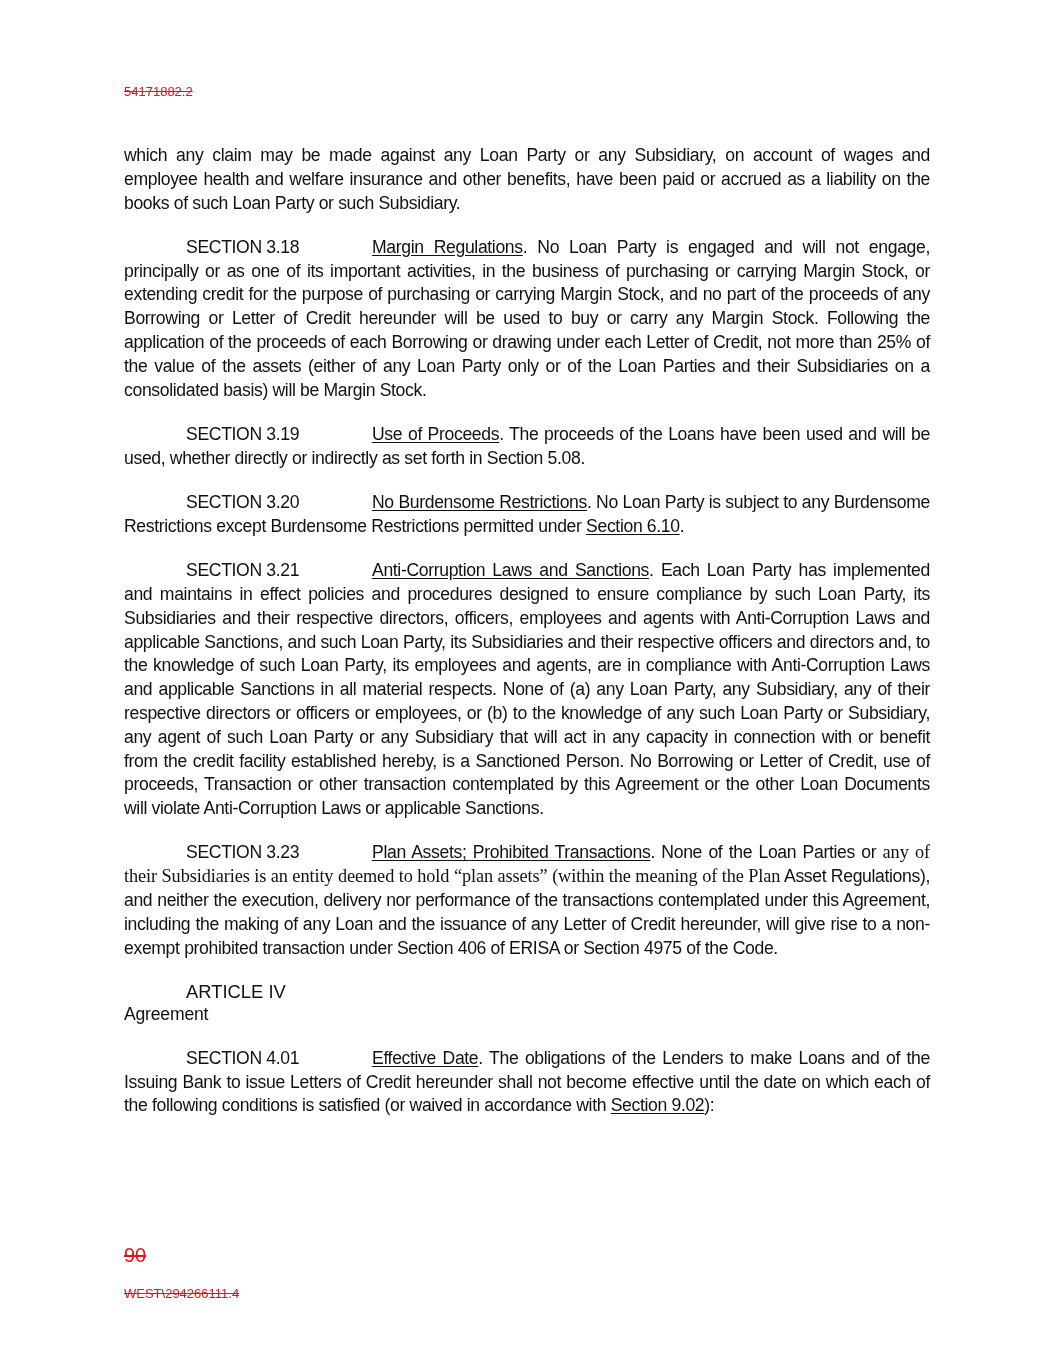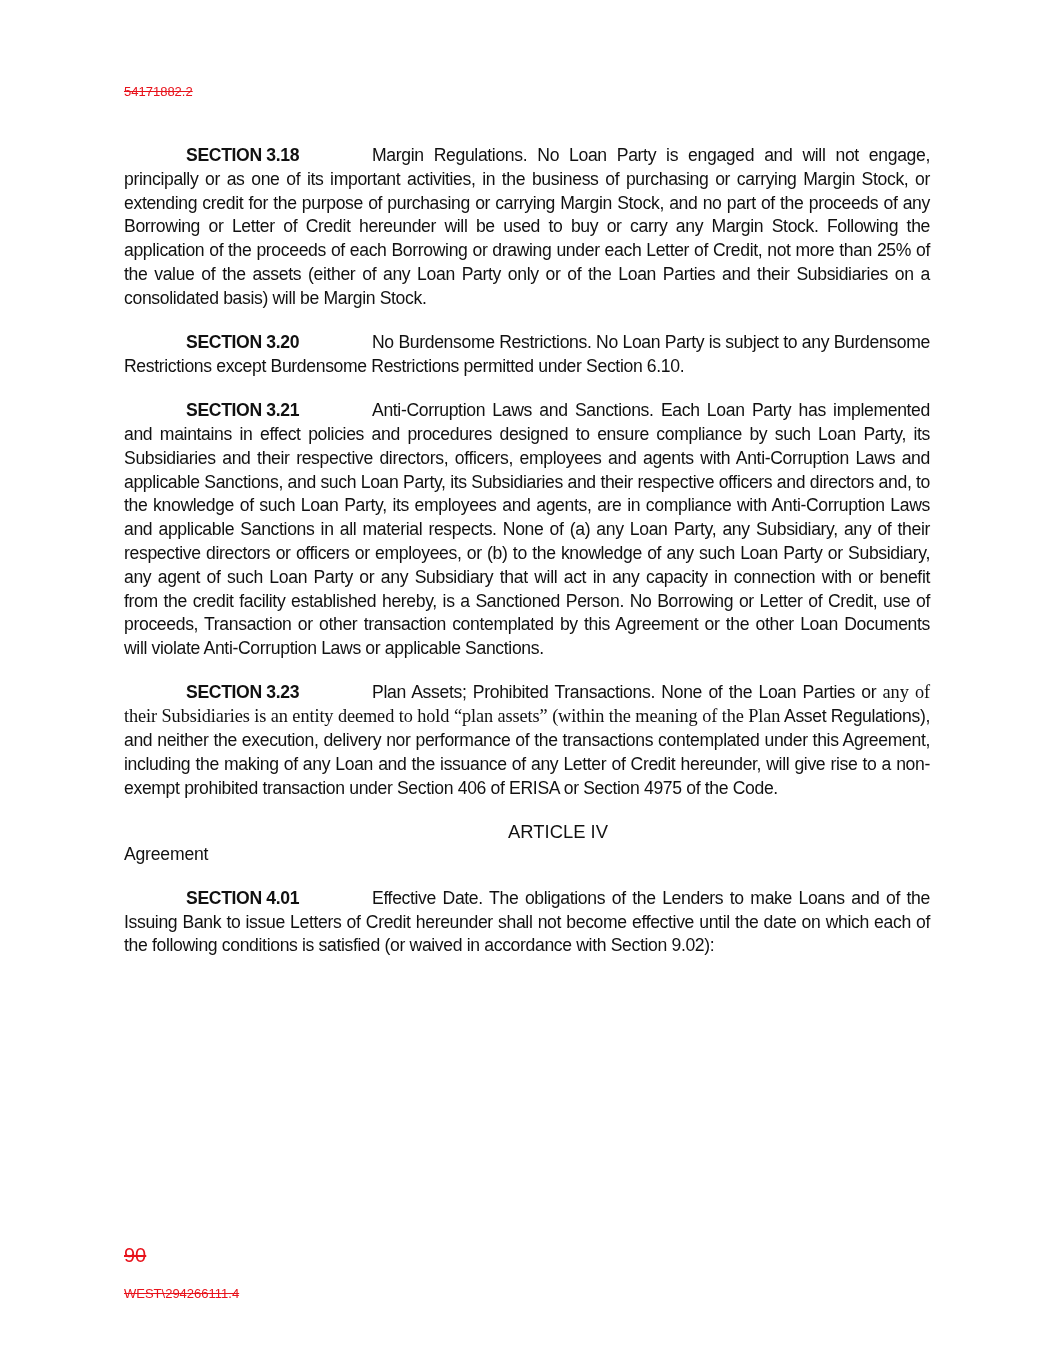--- a/index.html
+++ b/index.html
@@ -45,50 +45,50 @@
     }
     p.para {
       margin: 0 0 20.5px 0;
       text-align: justify;
       text-align-last: left;
     }
     .sec-num {
       display: inline-block;
       margin-left: 62px;
       width: 186px;
-      font-weight: bold;
     }
-    .u { text-underline-offset: 2px; }
+    .u { text-decoration: underline; text-underline-offset: 2px; }
     .serif { font-family: "Liberation Serif", serif; font-size: 18.3px; letter-spacing: -0.1px; }
     .article {
       margin: 0;
       padding-left: 62px;
       font-size: 18.4px;
       letter-spacing: 0;
       line-height: 22px;
       margin-top: 2px;
-      text-align: center;
     }
     .article-title {
       margin: 0 0 20px 0;
       letter-spacing: -0.2px;
     }
   </style>
 </head>
 <body>
 
 <div class="page">
 
   <div class="redline header-id">54171882.2</div>
 
   <div class="body">
 
+    <p class="para">which any claim may be made against any Loan Party or any Subsidiary, on account of wages and employee health and welfare insurance and other benefits, have been paid or accrued as a liability on the books of such Loan Party or such Subsidiary.</p>
 
     <p class="para"><span class="sec-num">SECTION 3.18</span><span class="u">Margin Regulations</span><span>.  No Loan Party is engaged and will not engage, principally or as one of its important activities, in the business of purchasing or carrying Margin Stock, or extending credit for the purpose of purchasing or carrying Margin Stock, and no part of the proceeds of any Borrowing or Letter of Credit hereunder will be used to buy or carry any Margin Stock.  Following the application of the proceeds of each Borrowing or drawing under each Letter of Credit, not more than 25% of the value of the assets (either of any Loan Party only or of the Loan Parties and their Subsidiaries on a consolidated basis) will be Margin Stock.</span></p>
 
+    <p class="para"><span class="sec-num">SECTION 3.19</span><span class="u">Use of Proceeds</span><span>.  The proceeds of the Loans have been used and will be used, whether directly or indirectly as set forth in Section 5.08.</span></p>
 
     <p class="para"><span class="sec-num">SECTION 3.20</span><span class="u">No Burdensome Restrictions</span><span>.  No Loan Party is subject to any Burdensome Restrictions except Burdensome Restrictions permitted under </span><span class="u">Section 6.10</span><span>.</span></p>
 
     <p class="para"><span class="sec-num">SECTION 3.21</span><span class="u">Anti-Corruption Laws and Sanctions</span><span>.  Each Loan Party has implemented and maintains in effect policies and procedures designed to ensure compliance by such Loan Party, its Subsidiaries and their respective directors, officers, employees and agents with Anti-Corruption Laws and applicable Sanctions, and such Loan Party, its Subsidiaries and their respective officers and directors and, to the knowledge of such Loan Party, its employees and agents, are in compliance with Anti-Corruption Laws and applicable Sanctions in all material respects.  None of (a) any Loan Party, any Subsidiary, any of their respective directors or officers or employees, or (b) to the knowledge of any such Loan Party or Subsidiary, any agent of such Loan Party or any Subsidiary that will act in any capacity in connection with or benefit from the credit facility established hereby, is a Sanctioned Person.  No Borrowing or Letter of Credit, use of proceeds, Transaction or other transaction contemplated by this Agreement or the other Loan Documents will violate Anti-Corruption Laws or applicable Sanctions.</span></p>
 
 
     <p class="para"><span class="sec-num">SECTION 3.23</span><span class="u">Plan Assets; Prohibited Transactions</span><span>.  None of the Loan Parties or </span><span class="serif">any of their Subsidiaries is an entity deemed to hold “plan assets” (within the meaning of the Plan</span><span> Asset Regulations), and neither the execution, delivery nor performance of the transactions contemplated under this Agreement, including the making of any Loan and the issuance of any Letter of Credit hereunder, will give rise to a non-exempt prohibited transaction under Section 406 of ERISA or Section 4975 of the Code.</span></p>
 
     <div class="article">ARTICLE IV</div>
     <div class="article-title">Agreement</div>

